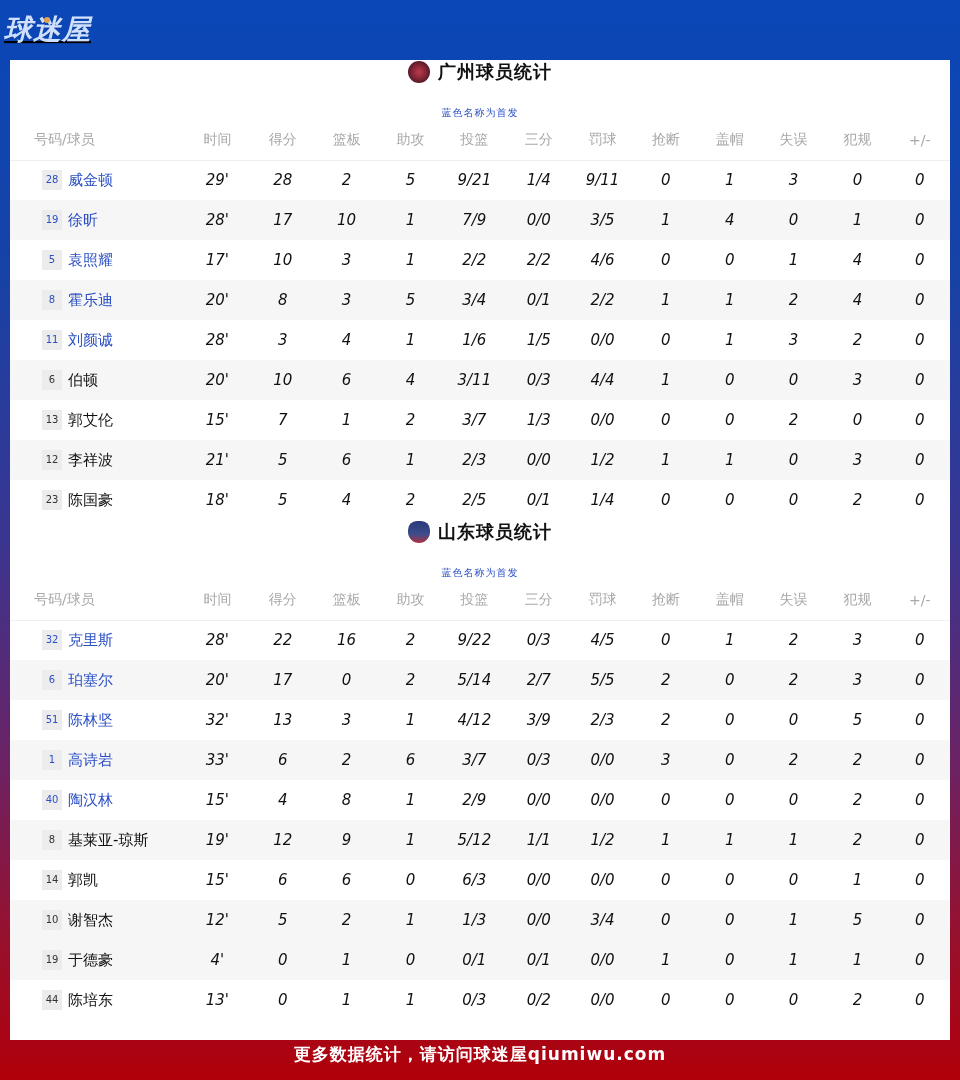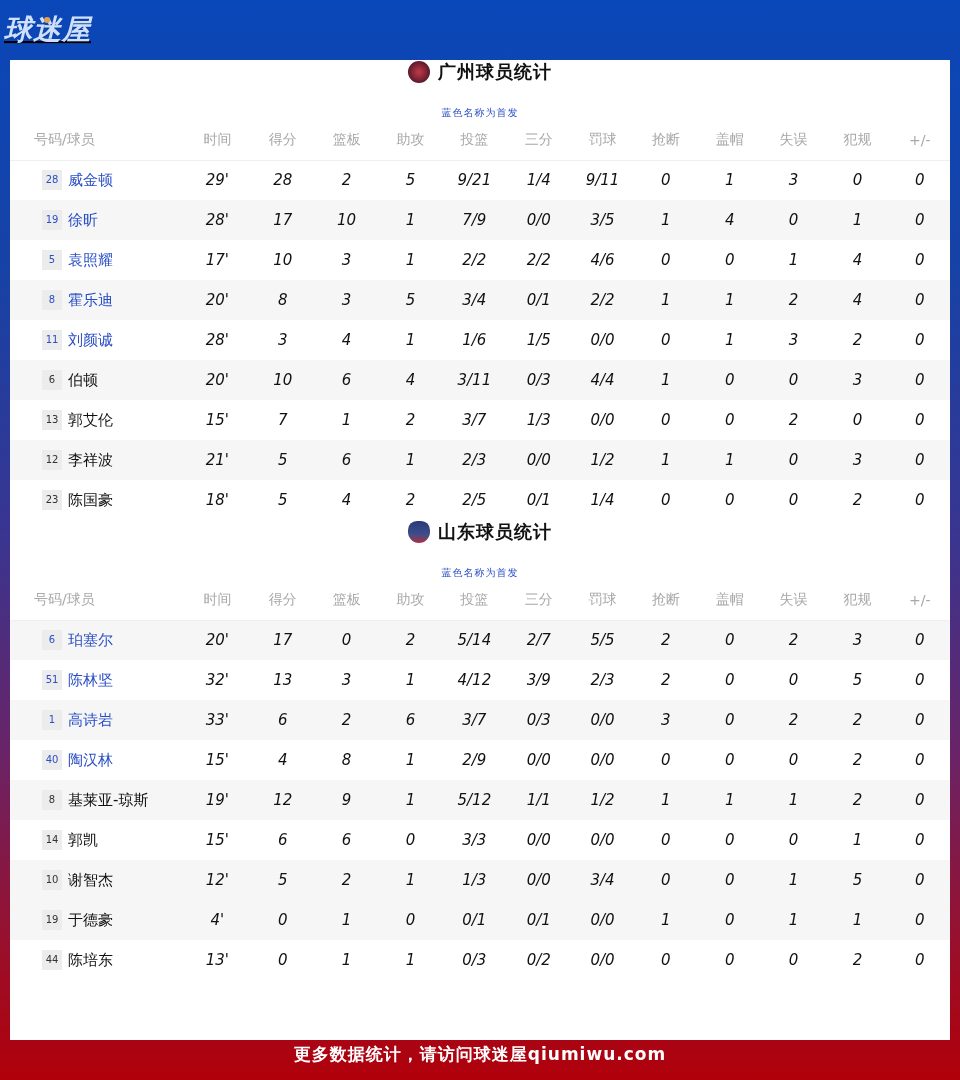--- a/index.html
+++ b/index.html
@@ -292,20 +292,35 @@
           <th>三分</th>
           <th>罚球</th>
           <th>抢断</th>
           <th>盖帽</th>
           <th>失误</th>
           <th>犯规</th>
           <th>+/-</th>
         </tr>
       </thead>
     <tbody class="rows">
+        <tr>
+          <td class="col-player"><span class="num-badge starter">32</span><span class="pname starter">克里斯</span></td>
+          <td>28'</td>
+          <td>22</td>
+          <td>16</td>
+          <td>2</td>
+          <td>9/22</td>
+          <td>0/3</td>
+          <td>4/5</td>
+          <td>0</td>
+          <td>1</td>
+          <td>2</td>
+          <td>3</td>
+          <td>0</td>
+        </tr>
         <tr class="alt">
           <td class="col-player"><span class="num-badge starter">6</span><span class="pname starter">珀塞尔</span></td>
           <td>20'</td>
           <td>17</td>
           <td>0</td>
           <td>2</td>
           <td>5/14</td>
           <td>2/7</td>
           <td>5/5</td>
           <td>2</td>
@@ -373,21 +388,21 @@
           <td>1</td>
           <td>2</td>
           <td>0</td>
         </tr>
         <tr>
           <td class="col-player"><span class="num-badge">14</span><span class="pname">郭凯</span></td>
           <td>15'</td>
           <td>6</td>
           <td>6</td>
           <td>0</td>
-          <td>3/3</td>
+          <td>6/3</td>
           <td>0/0</td>
           <td>0/0</td>
           <td>0</td>
           <td>0</td>
           <td>0</td>
           <td>1</td>
           <td>0</td>
         </tr>
         <tr class="alt">
           <td class="col-player"><span class="num-badge">10</span><span class="pname">谢智杰</span></td>

